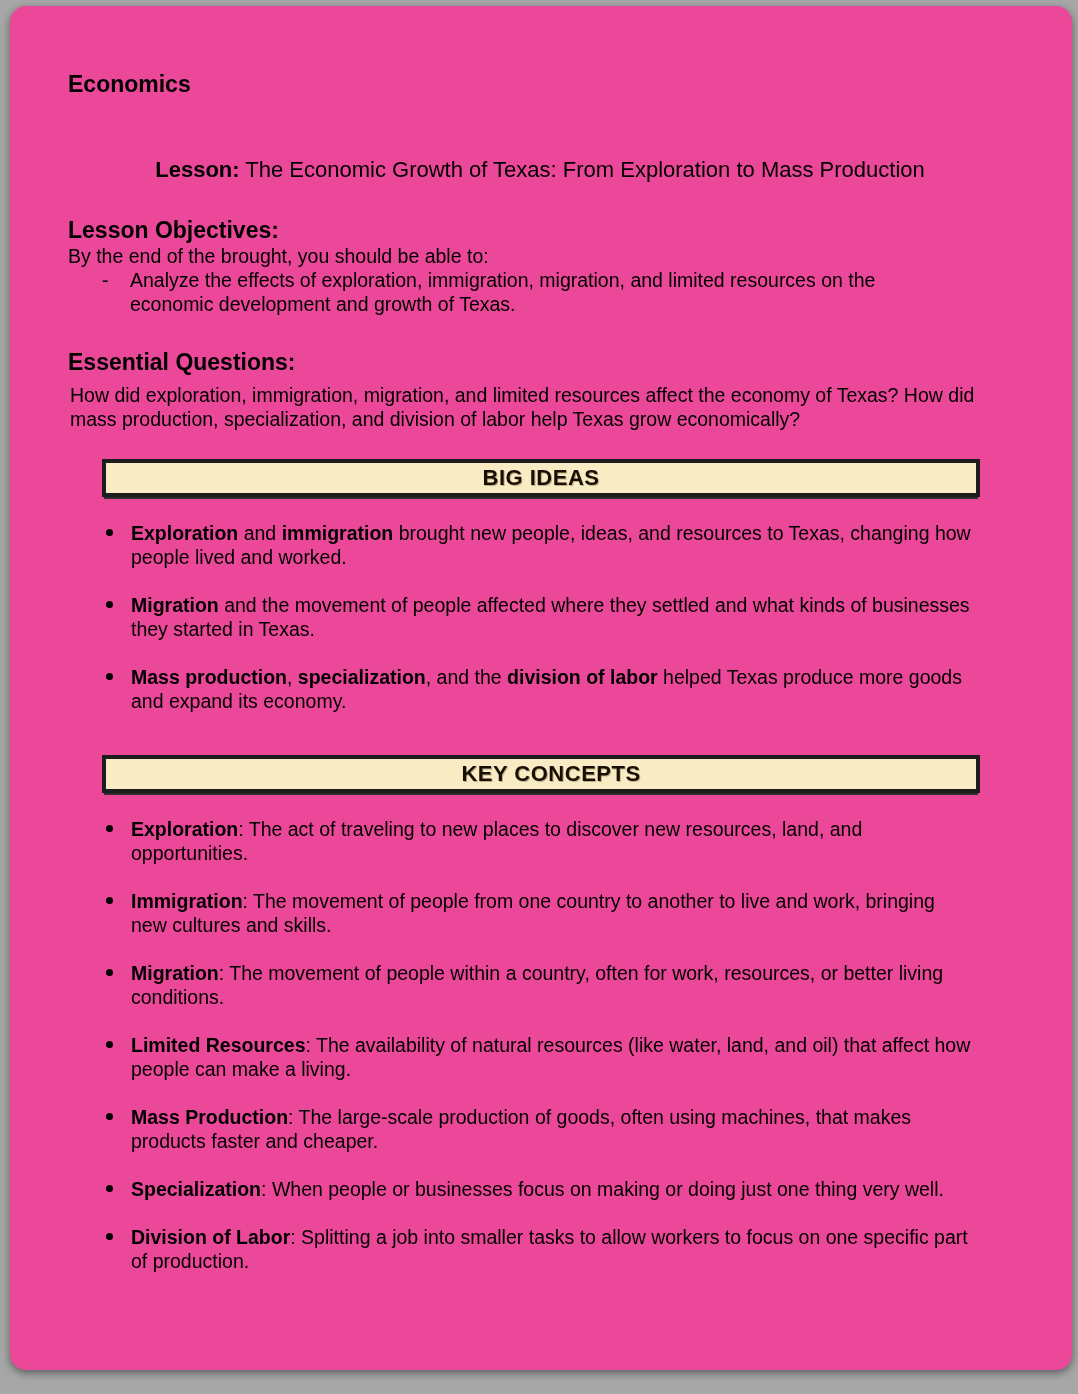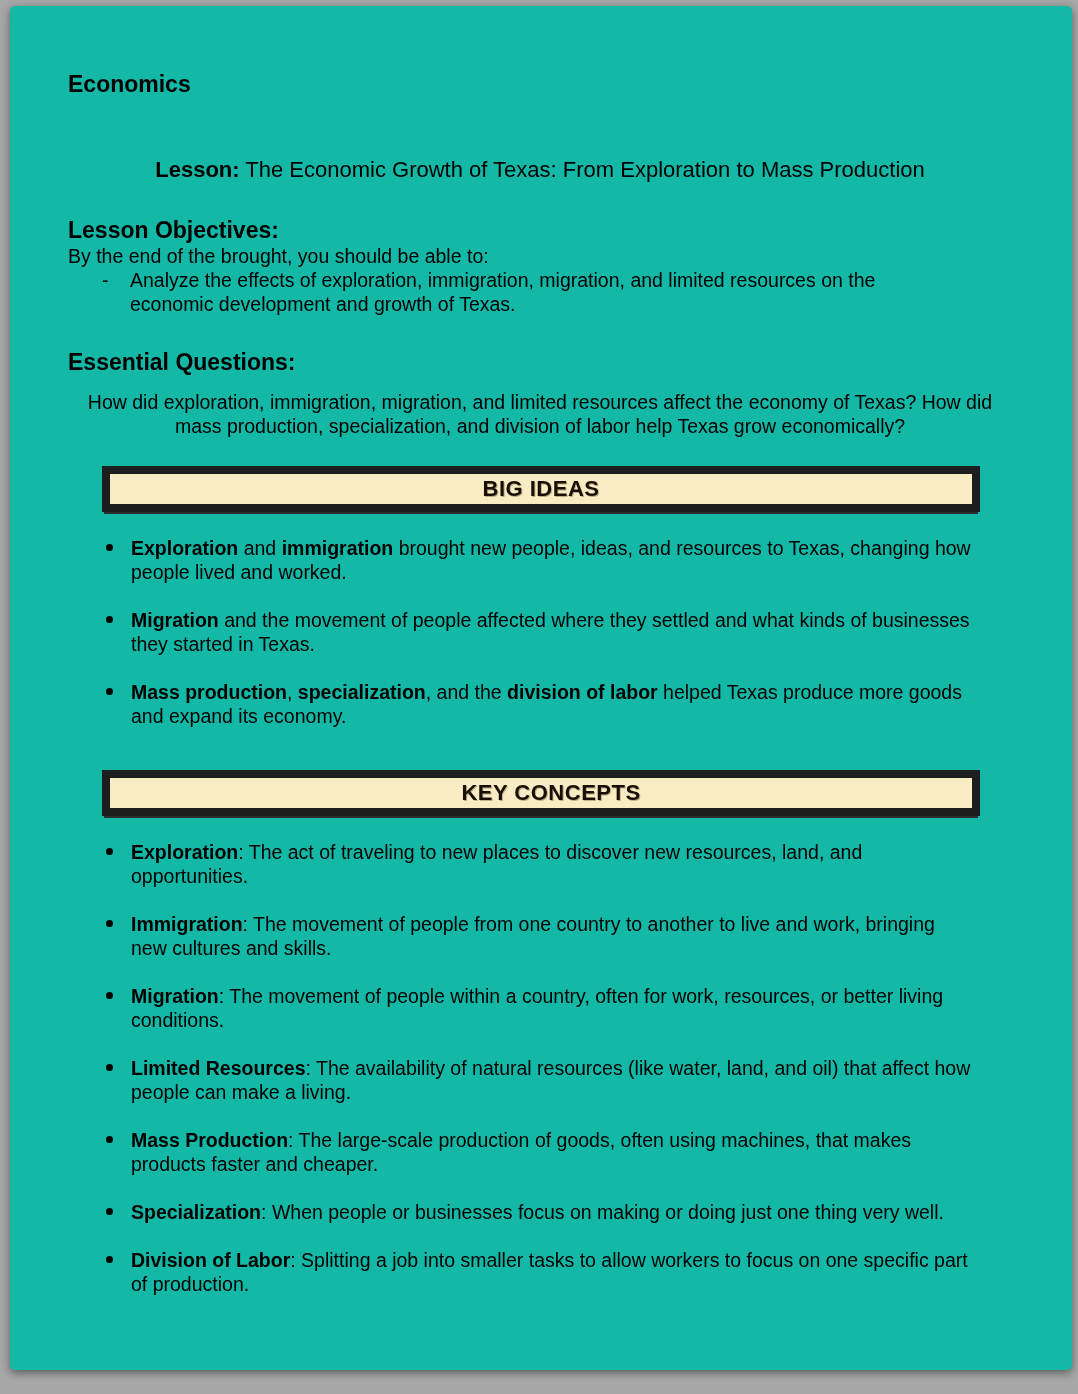--- a/index.html
+++ b/index.html
@@ -10,22 +10,22 @@
     background: #a7a7a7;
     font-family: "Liberation Sans", sans-serif;
     color: #000;
   }
   .page {
     position: absolute;
     left: 10px;
     top: 6px;
     width: 1062px;
     height: 1364px;
-    background: #14b8a6;
-    border-radius: 5px;
+    background: #ec4899;
+    border-radius: 16px;
     box-shadow: 0 3px 9px rgba(0,0,0,0.45);
     box-sizing: border-box;
     padding: 64px 60px 0 58px;
     overflow: hidden;
   }
   .doc-title {
     font-size: 23px;
     font-weight: 700;
     line-height: 28px;
   }
@@ -59,30 +59,29 @@
     max-width: 850px;
     box-sizing: border-box;
   }
   .dash-item::before {
     content: "-";
     position: absolute;
     left: 4px;
     top: 0;
   }
   .eq-text {
-    margin-top: 14px;
-    text-align: center;
+    margin-top: 7px;
     font-size: 19.5px;
     line-height: 24px;
     padding: 0 2px;
   }
   .banner {
     margin: 28px 32px 0 34px;
     background: #f9ecc4;
-    border: 8px solid #0c4a6e;
+    border: 4px solid #0c4a6e;
     box-shadow: 0 4px 0 -2px #2f2f2f;
     text-align: center;
     font-size: 22px;
     font-weight: 700;
     line-height: 30px;
     letter-spacing: 0.5px;
     color: #181007;
     text-shadow: 1px 1px 0 rgba(110, 80, 30, 0.4);
   }
   .banner-key { margin-top: 42px; }

